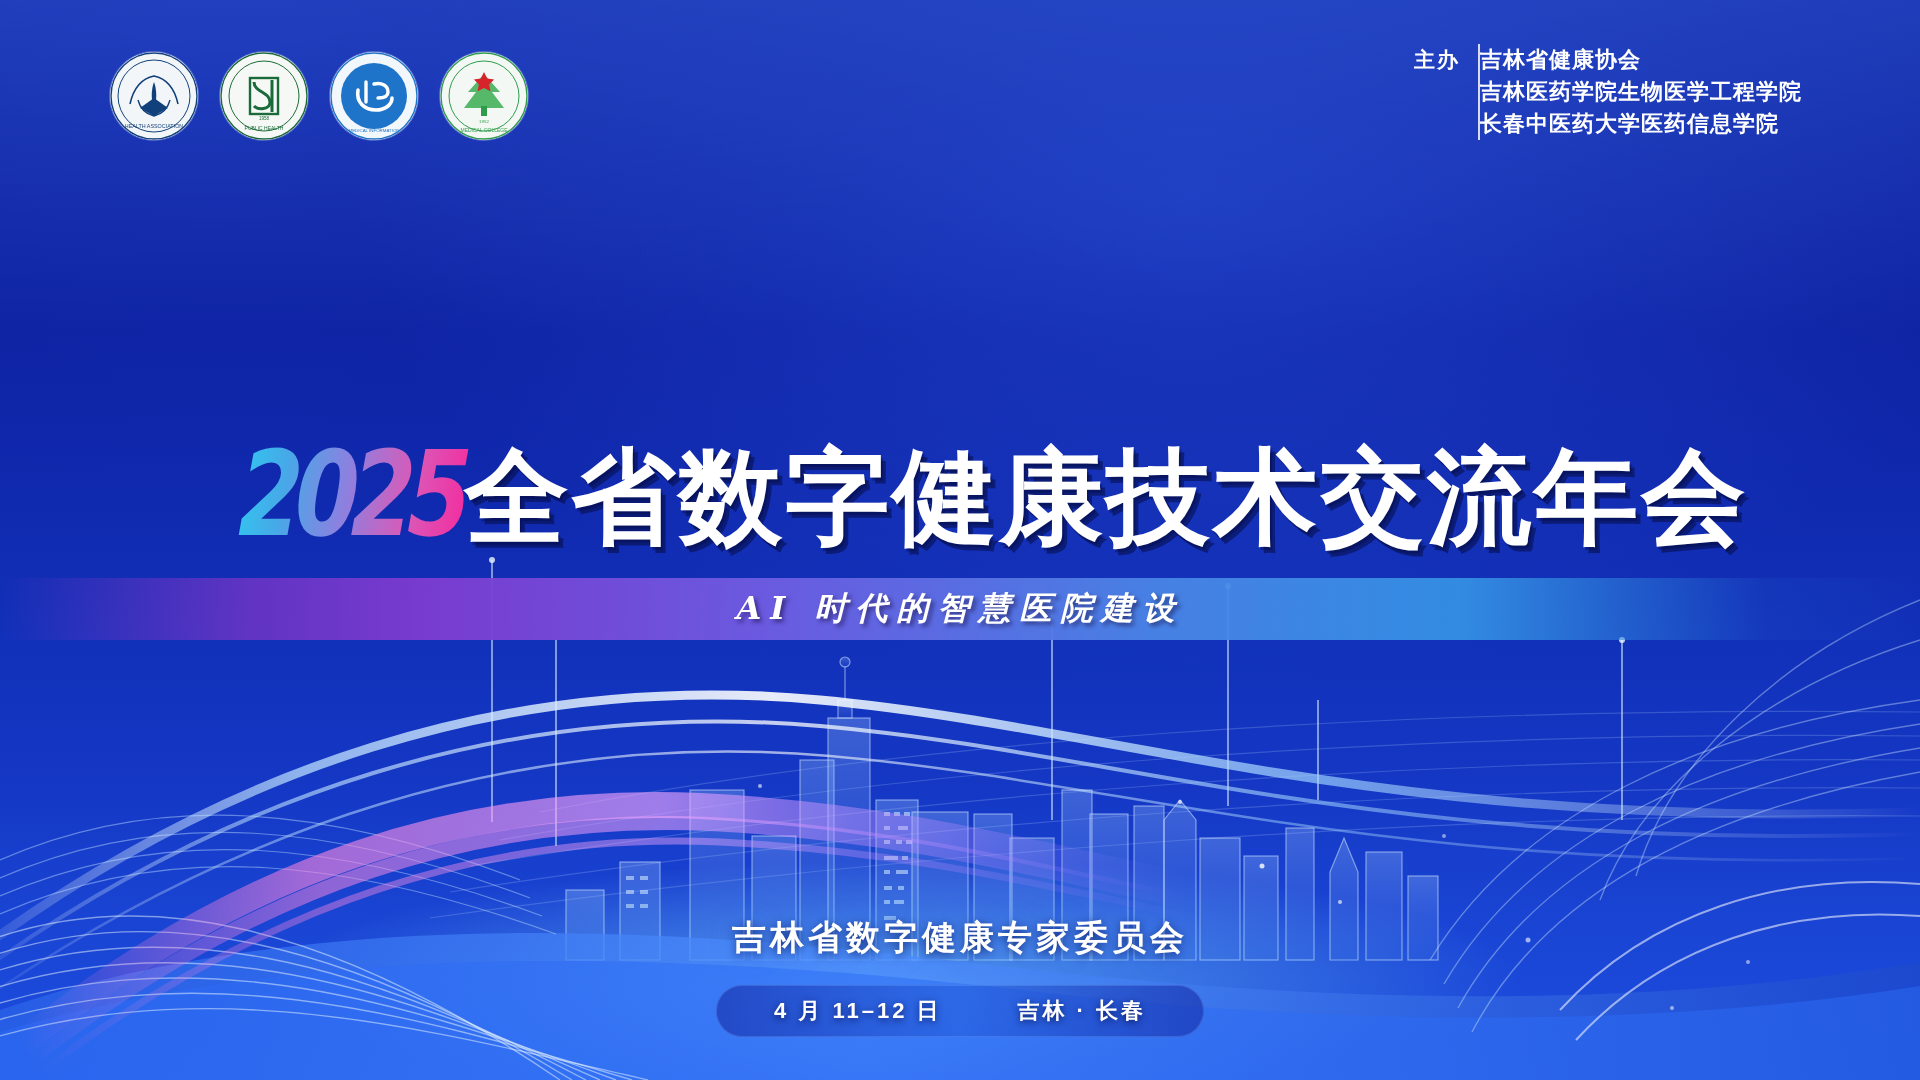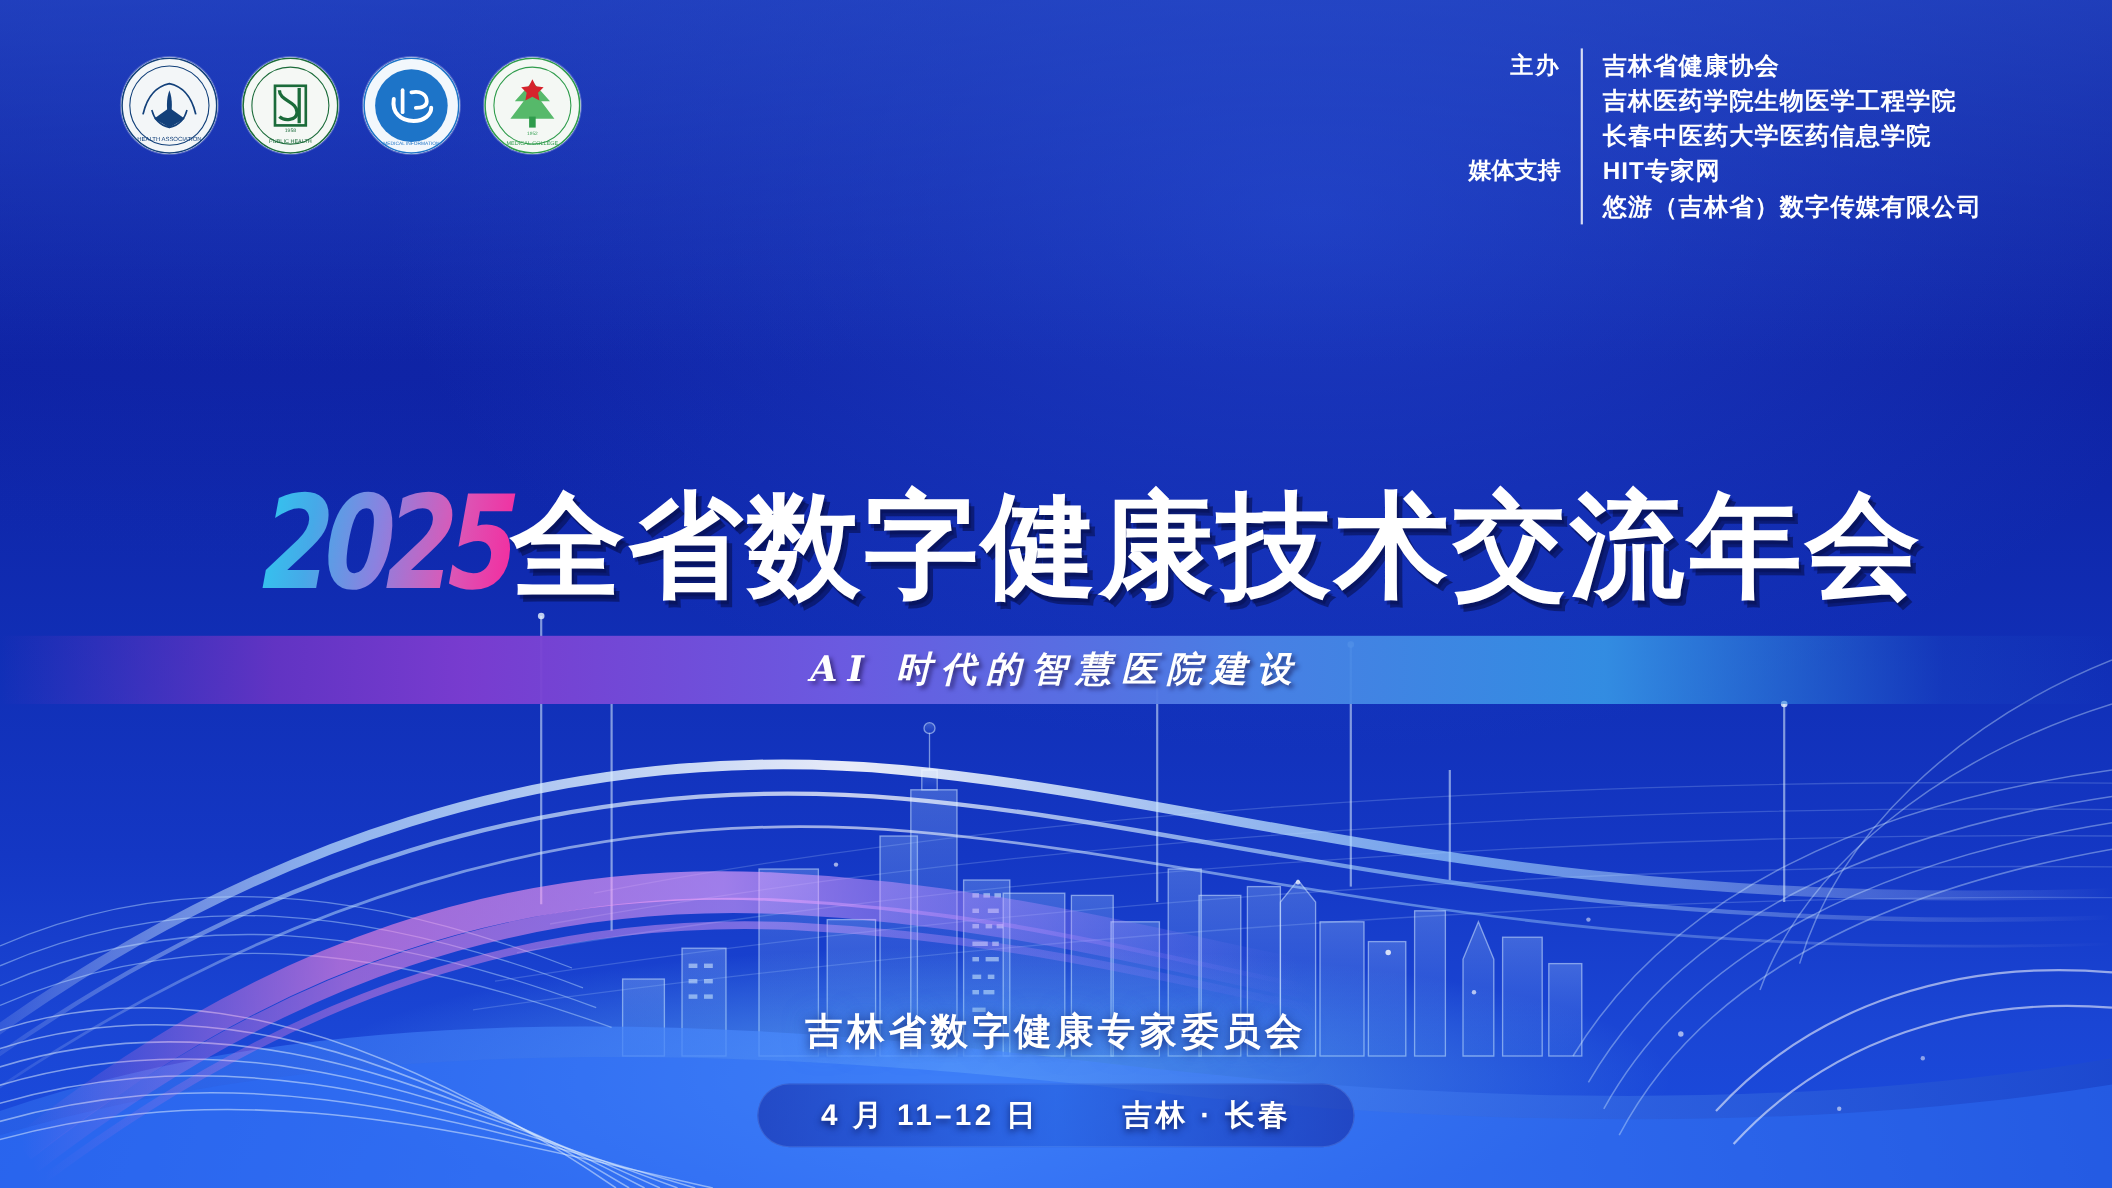--- a/index.html
+++ b/index.html
@@ -19,21 +19,21 @@
   .logo { width:88px; height:88px; border-radius:50%; position:relative;
           box-shadow:0 0 0 1px rgba(255,255,255,.25); background:#eef2f4; overflow:hidden; }
   .logo svg { position:absolute; inset:0; }
 
   .orgblock { position:absolute; right:118px; top:44px; display:flex; flex-direction:column; }
   .orgrow { display:flex; align-items:flex-start; }
   .orglabel { width:120px; text-align:right; padding-right:18px; color:#fff;
               font-size:21px; font-weight:bold; letter-spacing:2px; line-height:32px;
               white-space:nowrap; }
   .orglabel.sp { letter-spacing:0px; }
-  .orgnames { border-left:2px solid rgba(255,255,255,.82); padding-left:18px; }
+  .orgnames { border-left:2px solid rgba(255,255,255,.82); }
   .orgname { color:#fff; font-size:22px; font-weight:bold; line-height:32px;
              letter-spacing:1px; white-space:nowrap; }
 
   
   .titlewrap { position:absolute; left:0; right:0; top:440px; display:flex;
                justify-content:center; align-items:flex-end; }
   .year { font-size:118px; font-weight:bold; font-style:italic; line-height:.92;
           letter-spacing:-10px; transform:scaleX(.78) skewX(-2deg); transform-origin:right bottom;
           font-family:"DejaVu Sans","Liberation Sans",sans-serif;
           background:linear-gradient(100deg,#30c8f0 0%,#46a9e8 20%,#8a82e0 45%,#d95ab8 72%,#f7269b 100%);
@@ -62,21 +62,21 @@
 
   
   .committee { position:absolute; left:0; right:0; top:915px; text-align:center;
                color:#fff; font-size:34px; font-weight:bold; letter-spacing:4px;
                text-shadow:0 2px 10px rgba(8,20,90,.75), 0 0 22px rgba(70,140,255,.5); }
   .datepill { position:absolute; left:50%; top:985px; transform:translateX(-50%);
               display:flex; align-items:center; gap:76px;
               padding:11px 58px; border-radius:34px;
               background:linear-gradient(90deg, rgba(22,46,170,.62), rgba(30,86,215,.48), rgba(22,46,170,.62));
               box-shadow:inset 0 0 0 1px rgba(150,195,255,.22);
-              color:#fff; font-size:27px; font-weight:bold; letter-spacing:3px;
+              color:#fff; font-size:22px; font-weight:bold; letter-spacing:3px;
               text-shadow:0 2px 7px rgba(6,18,80,.8); white-space:nowrap; }
 </style>
 </head>
 <body>
 
 <div id="stage">
 
   <svg class="bgsvg" viewBox="0 0 1920 1080" preserveAspectRatio="none">
     <defs>
       <linearGradient id="gRib1" x1="0" y1="0" x2="1" y2="0">
@@ -297,27 +297,20 @@
 
     <div class="orgrow">
       <div class="orglabel">主办</div>
       <div class="orgnames">
         <div class="orgname">吉林省健康协会</div>
         <div class="orgname">吉林医药学院生物医学工程学院</div>
         <div class="orgname">长春中医药大学医药信息学院</div>
       </div>
     </div>
 
-    <div class="orgrow">
-      <div class="orglabel sp">媒体支持</div>
-      <div class="orgnames">
-        <div class="orgname">HIT专家网</div>
-        <div class="orgname">悠游（吉林省）数字传媒有限公司</div>
-      </div>
-    </div>
   </div>
 
   <div class="titlewrap">
     <span class="year">2025</span>
     <span class="maintitle">全省数字健康技术交流年会</span>
   </div>
 
   <div class="subband"></div>
   <div class="subtext">AI 时代的智慧医院建设</div>
 

